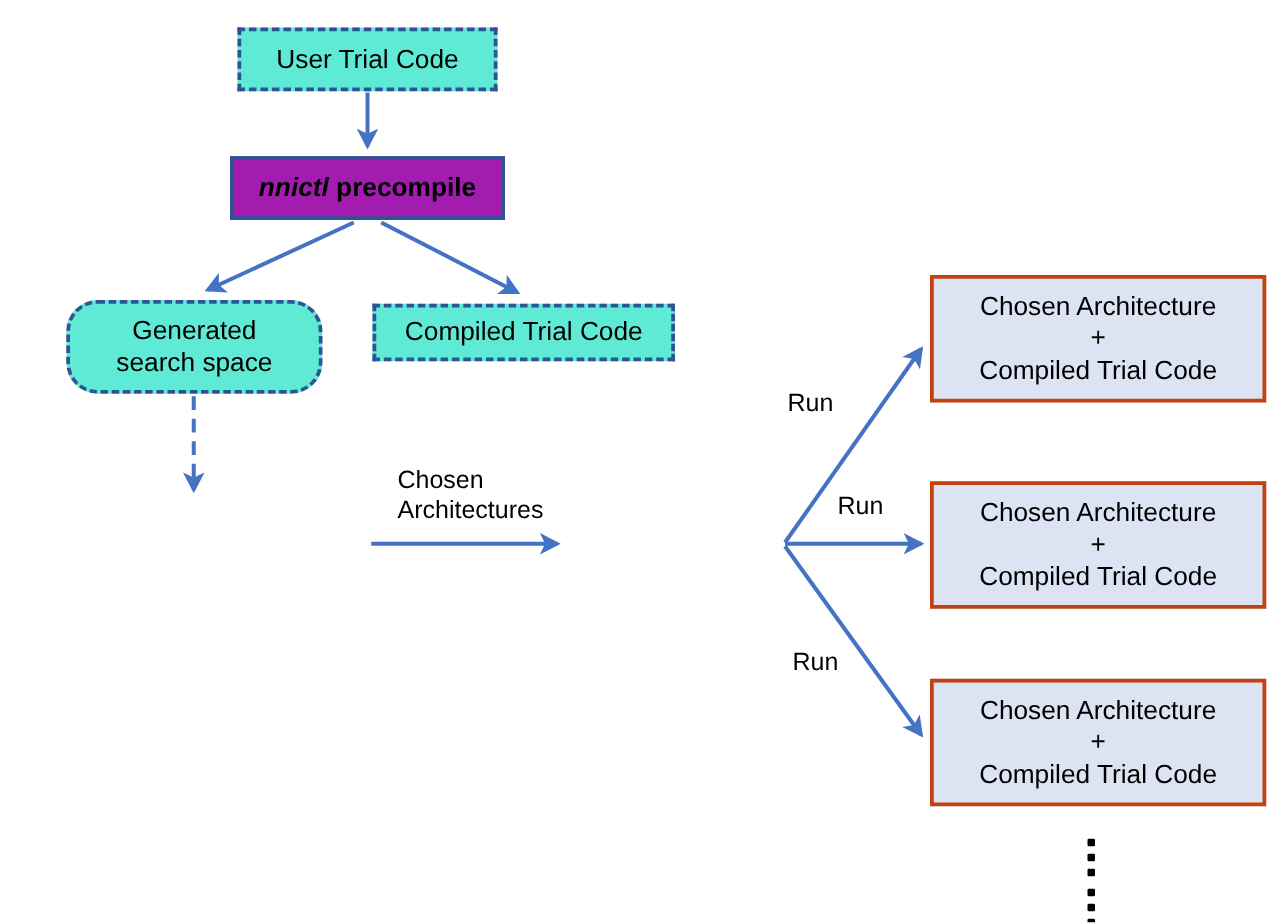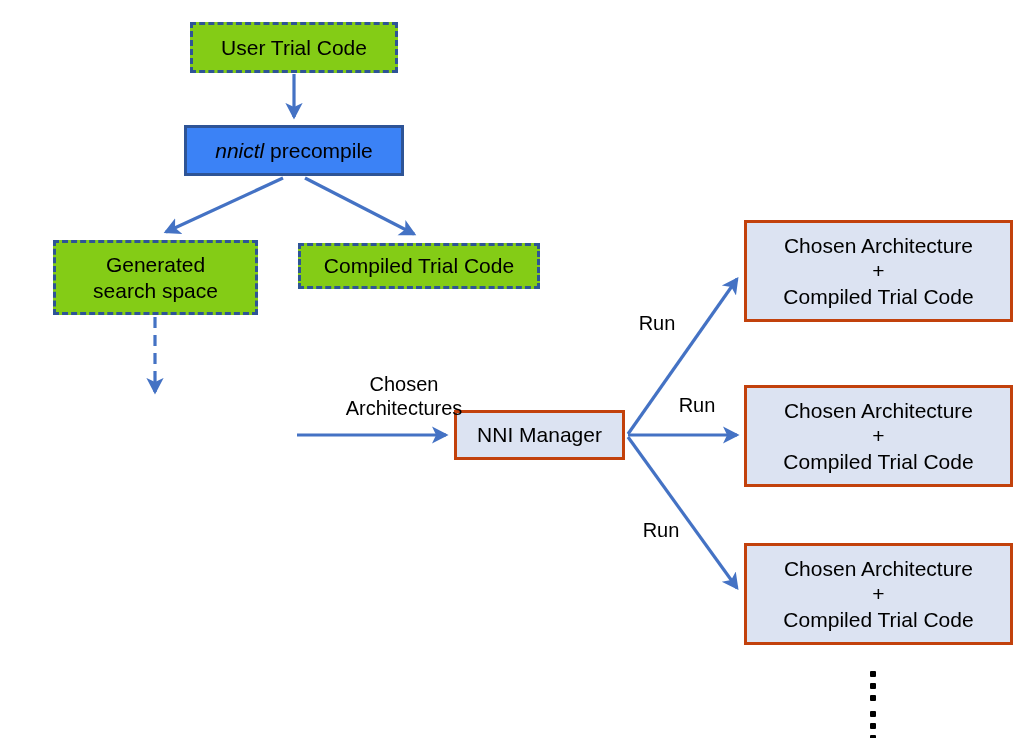--- a/index.html
+++ b/index.html
@@ -30,35 +30,36 @@
     box-sizing: border-box;
     display: flex;
     align-items: center;
     justify-content: center;
     text-align: center;
     color: #000000;
     line-height: 1.22;
     white-space: pre-line;
   }
   .node.peach-dashed {
-    background: #84cc16;
+    background: #5eead4;
     border: 3px dashed #2E5496;
   }
   .node.peach-solid {
-    background: #3b82f6;
+    background: #a21caf;
     border: 3px solid #2E5496;
+    font-weight: bold;
   }
   .node.blue-solid {
     background: #DCE3F2;
     border: 3px solid #c2410c;
   }
   .edge-label {
     position: absolute;
     color: #000000;
-    text-align: center;
+    text-align: left;
     line-height: 1.2;
     white-space: pre-line;
   }
   .ellipsis-dots {
     position: absolute;
     display: flex;
     flex-direction: column;
     align-items: center;
     justify-content: space-between;
   }
@@ -101,33 +102,30 @@
   </svg>
 
   <div class="node peach-dashed" style="left:190px; top:22px; width:208px; height:51px; font-size:21px;">
     <span>User Trial Code</span>
   </div>
 
   <div class="node peach-solid" style="left:184px; top:125px; width:220px; height:51px; font-size:21px;">
     <span><span class="it">nnictl</span><span> precompile</span></span>
   </div>
 
-  <div class="node peach-dashed" style="left:53px; top:240px; width:205px; height:75px; font-size:21px;">
+  <div class="node peach-dashed" style="left:53px; top:240px; width:205px; height:75px; font-size:21px;border-radius:25px;">
     <span>Generated
 search space</span>
   </div>
 
   <div class="node peach-dashed" style="left:298px; top:243px; width:242px; height:46px; font-size:21px;">
     <span>Compiled Trial Code</span>
   </div>
 
 
-  <div class="node blue-solid" style="left:454px; top:410px; width:171px; height:50px; font-size:21px;">
-    <span>NNI Manager</span>
-  </div>
 
   <div class="node blue-solid" style="left:744px; top:220px; width:269px; height:102px; font-size:21px;">
     <span>Chosen Architecture
 +
 Compiled Trial Code</span>
   </div>
 
   <div class="node blue-solid" style="left:744px; top:385px; width:269px; height:102px; font-size:21px;">
     <span>Chosen Architecture
 +

